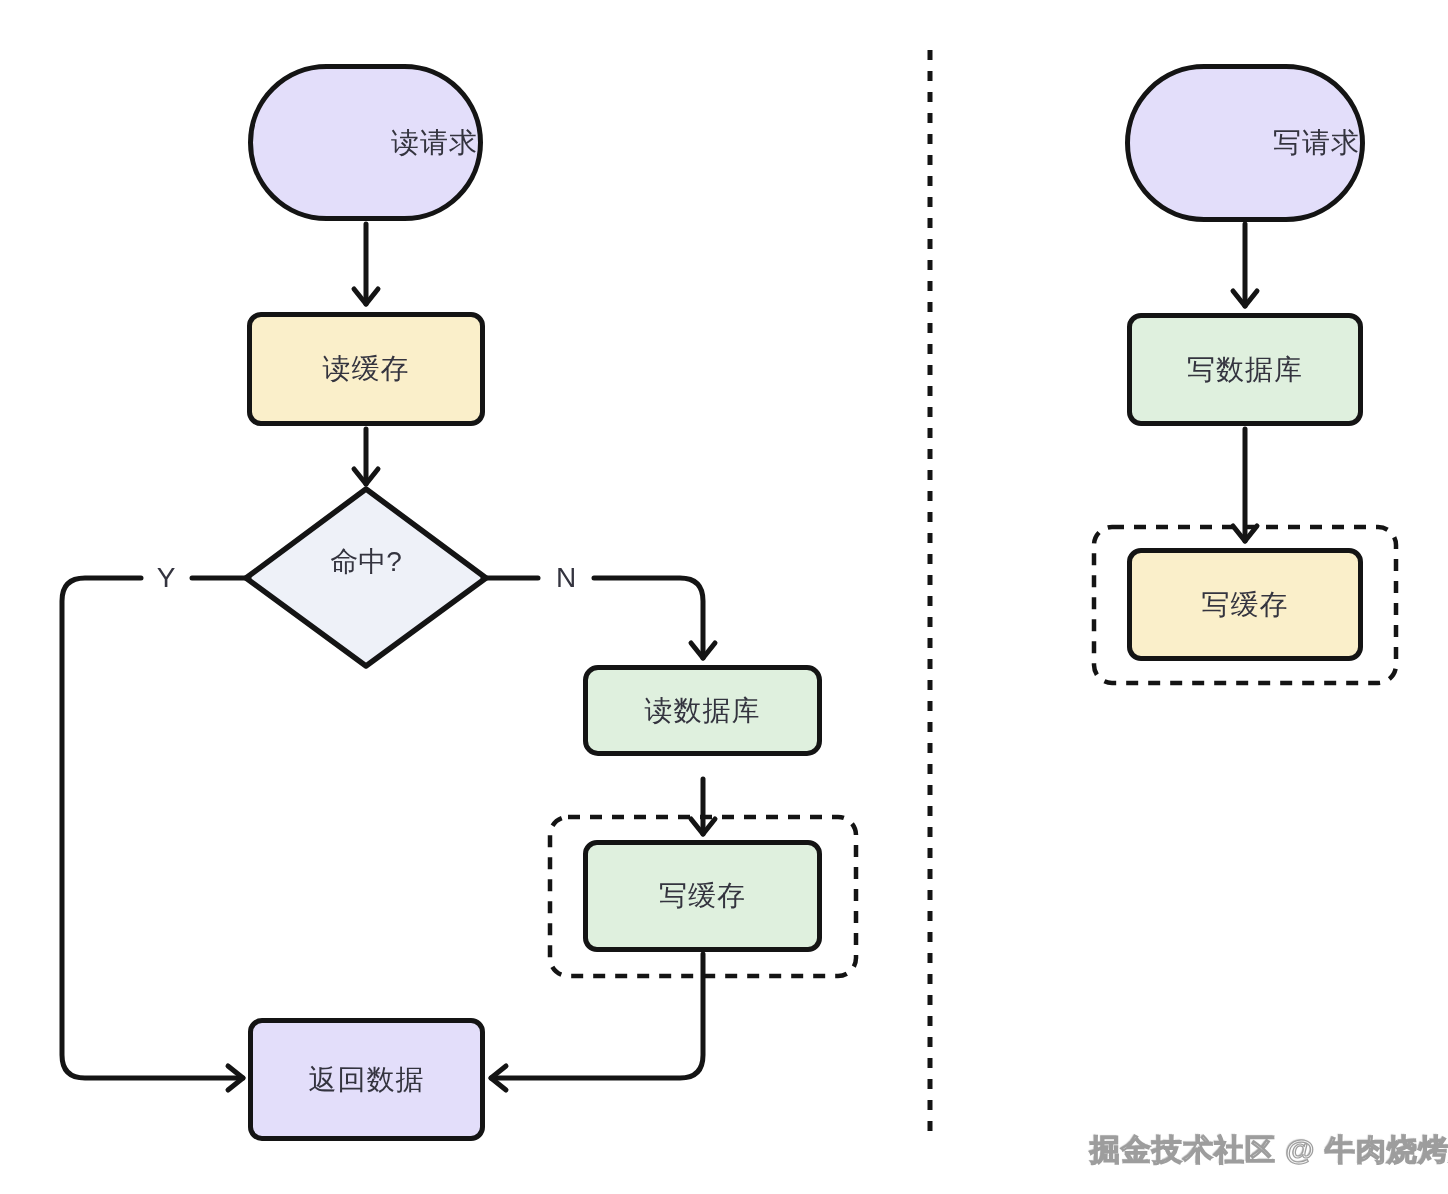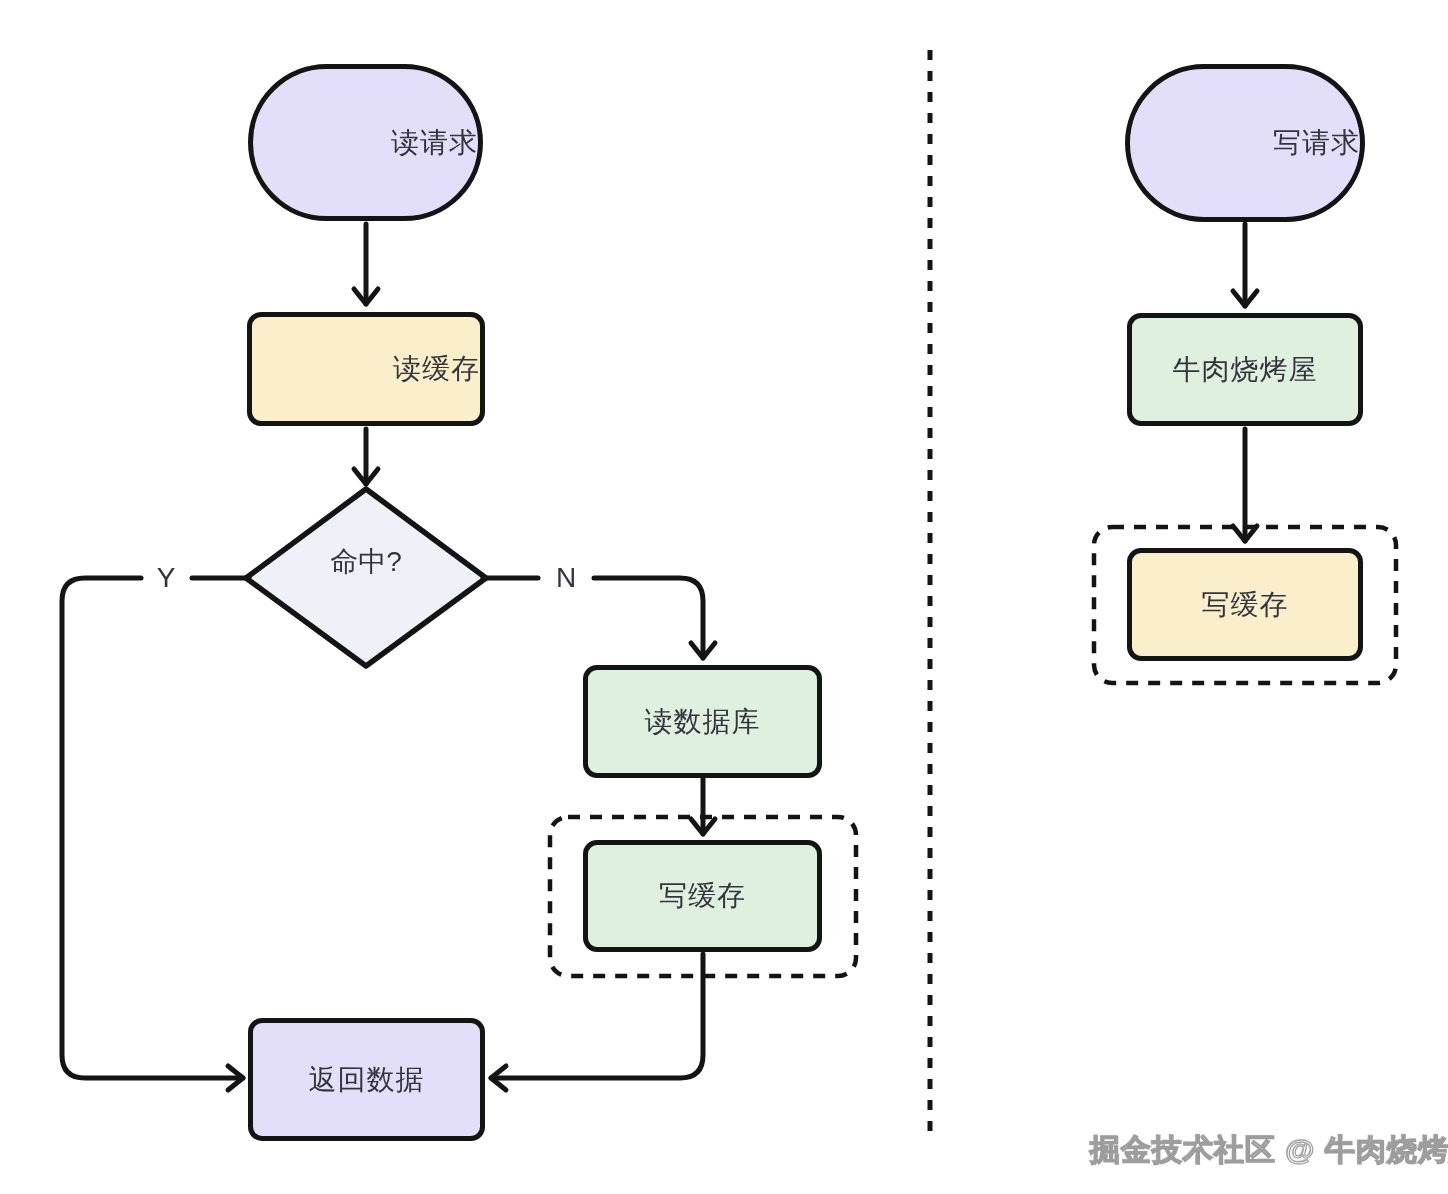--- a/index.html
+++ b/index.html
@@ -73,48 +73,48 @@
     <path class="wire" d="M 703 779 L 703 834" marker-end="url(#arrow)"></path>
     <path class="wire" d="M 703 954 L 703 1055 Q 703 1078 680 1078 L 491 1078" marker-end="url(#arrow)"></path>
     <path class="wire" d="M 1245 224 L 1245 306" marker-end="url(#arrow)"></path>
     <path class="wire" d="M 1245 429 L 1245 541" marker-end="url(#arrow)"></path>
   </svg>
 
   <div class="node stadium" style="left:248px;top:64px;width:235px;height:157px;">
     <span>读请求</span>
   </div>
 
-  <div class="node rect fill-yellow" style="left:247px;top:312px;width:238px;height:114px;justify-content:flex-end;">
+  <div class="node rect fill-yellow" style="left:247px;top:312px;width:238px;height:114px;">
     <span>读缓存</span>
   </div>
 
   <div class="free-label" style="left:286px;top:536px;width:160px;height:52px;">命中?</div>
 
   <div class="free-label" style="left:148px;top:558px;width:36px;height:40px;">Y</div>
 
   <div class="free-label" style="left:548px;top:558px;width:36px;height:40px;">N</div>
 
-  <div class="node rect fill-green" style="left:583px;top:665px;width:239px;height:113px;">
+  <div class="node rect fill-green" style="left:583px;top:665px;width:239px;height:91px;border-radius:15px;">
     <span>读数据库</span>
   </div>
 
   <div class="node rect fill-green" style="left:583px;top:840px;width:239px;height:112px;">
     <span>写缓存</span>
   </div>
 
   <div class="node rect fill-purple" style="left:248px;top:1018px;width:237px;height:123px;">
     <span>返回数据</span>
   </div>
 
   <div class="node stadium" style="left:1125px;top:64px;width:240px;height:158px;">
     <span>写请求</span>
   </div>
 
   <div class="node rect fill-green" style="left:1127px;top:313px;width:236px;height:113px;">
-    <span>牛肉烧烤屋</span>
+    <span>写数据库</span>
   </div>
 
   <div class="node rect fill-yellow" style="left:1127px;top:548px;width:236px;height:113px;">
     <span>写缓存</span>
   </div>
 
   <div id="watermark">掘金技术社区 @ 牛肉烧烤屋</div>
 
 </div>
 

